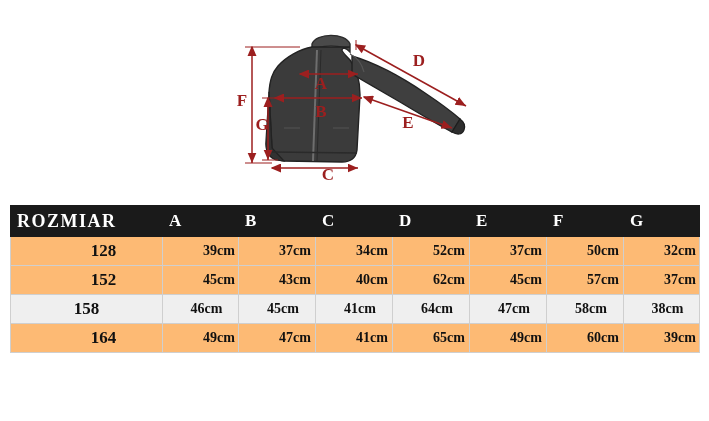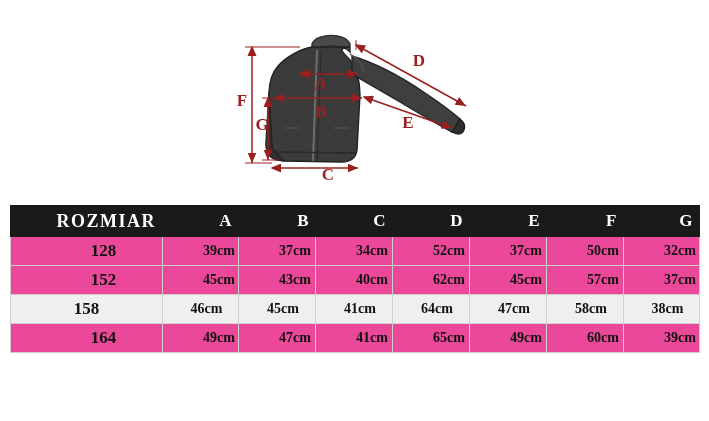--- a/index.html
+++ b/index.html
@@ -48,30 +48,30 @@
     height: 28px;
     padding: 0 6px;
     font-size: 15px;
     font-weight: bold;
     color: #111111;
   }
   #size-table thead th {
     background: #1a1a1a;
     color: #ffffff;
     border: 1px solid #1a1a1a;
-    text-align: right;
+    text-align: left;
     font-size: 17px;
     letter-spacing: 0.5px;
     height: 30px;
   }
   #size-table thead th.first-col {
     font-size: 18px;
     letter-spacing: 1.5px;
   }
-  #size-table tbody tr.odd td { background: #ec4899; padding-left: 40px; }
+  #size-table tbody tr.odd td { background: #fdba74; padding-left: 40px; }
   #size-table tbody tr.even td { background: #efefef; }
   #size-table tbody td.first-col {
     text-align: center;
     font-size: 17px;
   }
   #size-table tbody td.val {
     text-align: center;
     padding-left: 18px;
     font-size: 14px;
   }

